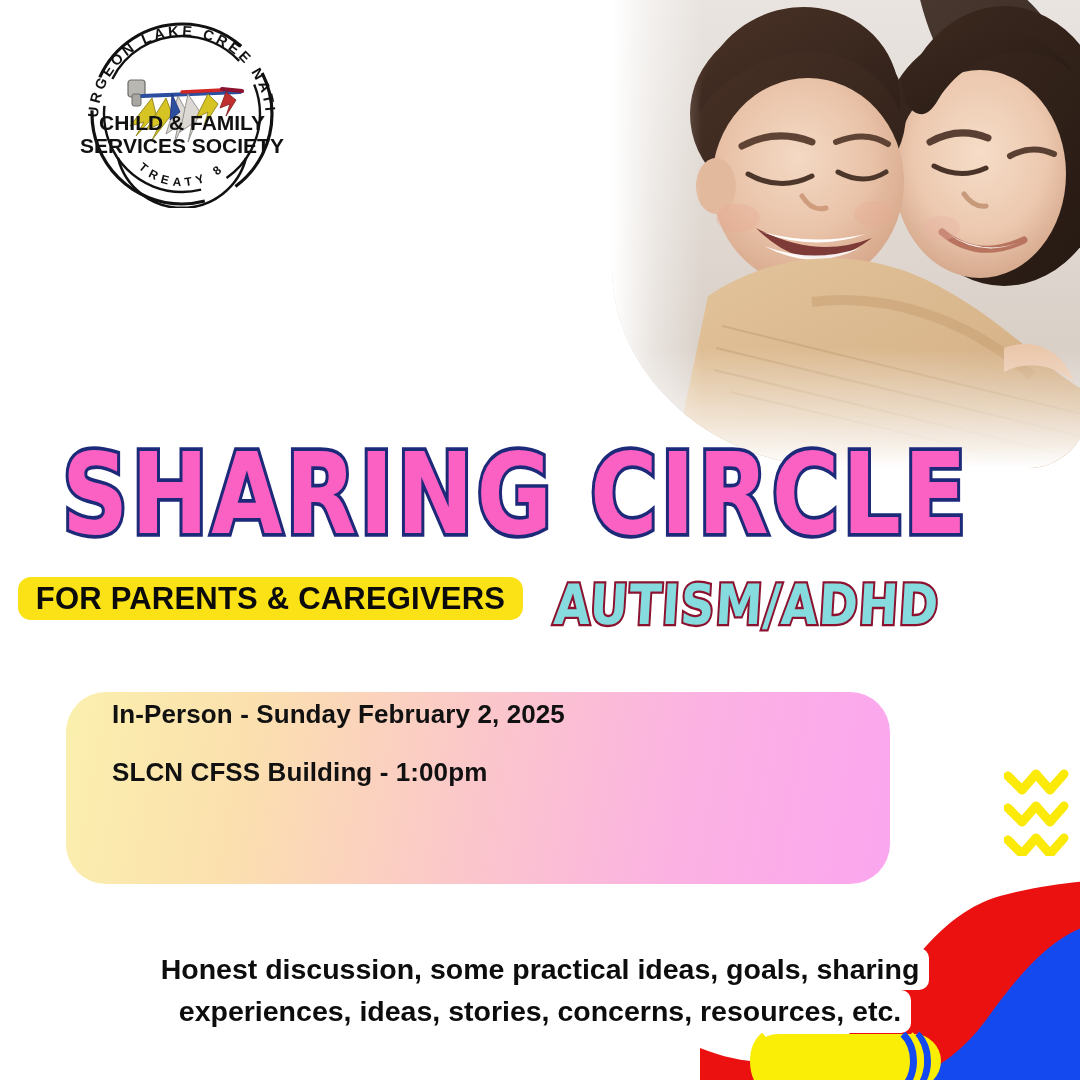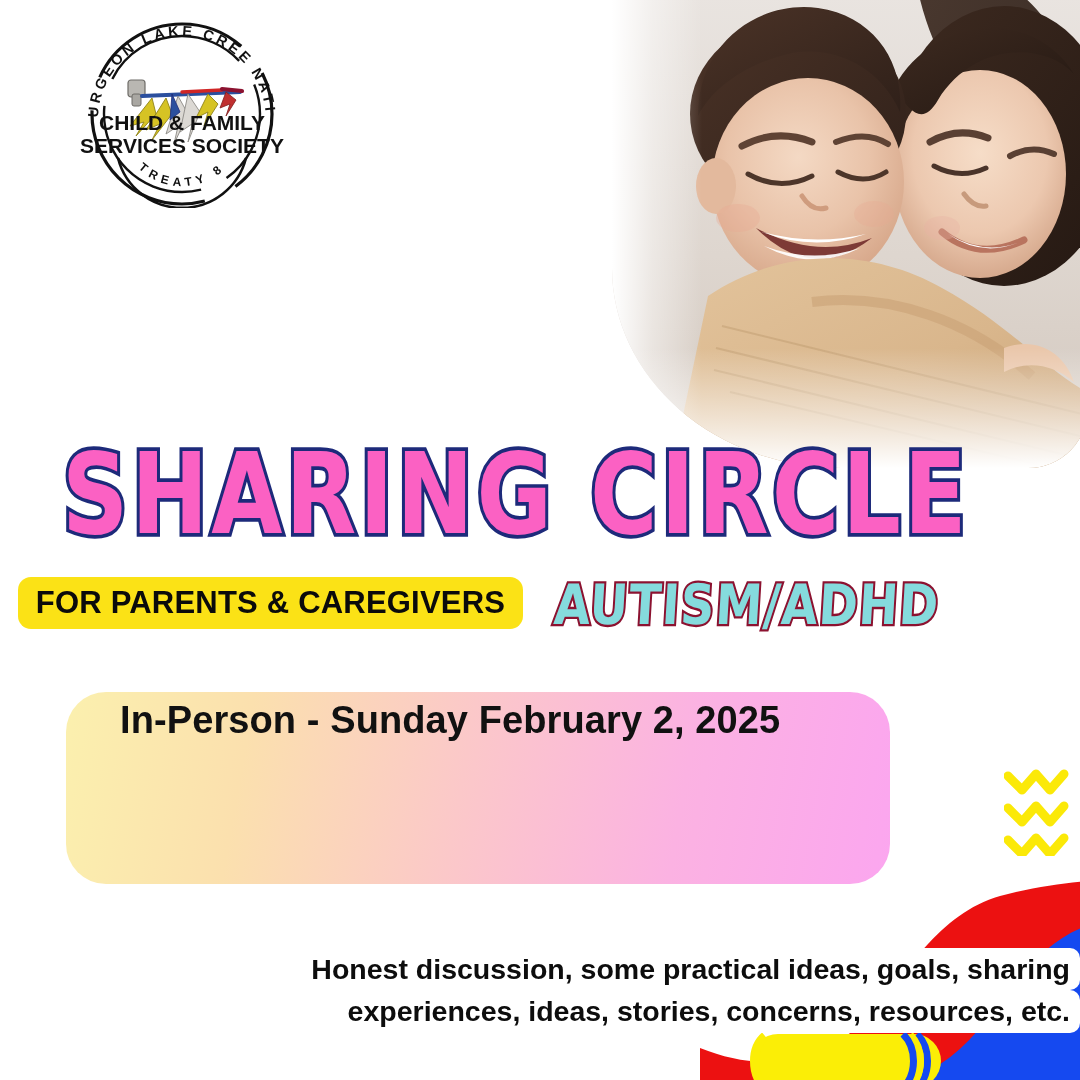--- a/index.html
+++ b/index.html
@@ -60,21 +60,21 @@
     font-size:92px;
     color:#fb61c3;
     -webkit-text-stroke:6px #1d2a7a;
     paint-order:stroke fill;
     transform:scaleY(1.22);
     transform-origin:left top;
   }
 
   
   .badge{
-    position:absolute;left:18px;top:577px;width:505px;height:52px;
+    position:absolute;left:18px;top:577px;width:505px;height:43px;
     background:#fbe216;border-radius:13px;z-index:6;
     display:flex;align-items:center;justify-content:center;
   }
   .badge-text{
     font-family:"Liberation Sans", sans-serif;
     font-weight:700;font-size:31px;color:#0b0b0b;letter-spacing:.2px;
     transform:scaleX(1.0);
   }
   .autism{
     position:absolute;left:556px;top:572px;z-index:6;
@@ -92,27 +92,27 @@
     position:absolute;left:66px;top:692px;width:824px;height:192px;
     border-radius:40px;
     background:linear-gradient(100deg,#fbf0ae 0%,#fbe0ae 22%,#fbc8c9 48%,#fbb2e2 74%,#fba6ef 100%);
     z-index:4;
   }
   .info-lines{
     position:absolute;left:108px;top:700px;width:800px;z-index:6;
   }
   .info-line{
     font-family:"Liberation Sans", sans-serif;
-    font-weight:700;font-size:38px;color:#111;letter-spacing:.1px;
-    margin:0 0 29px 12px;line-height:1.1;white-space:nowrap;
+    font-weight:700;font-size:26px;color:#111;letter-spacing:.1px;
+    margin:0 0 29px 4px;line-height:1.1;white-space:nowrap;
   }
 
   
   .blurb{
-    position:absolute;left:0;top:948px;width:1080px;z-index:8;text-align:right;
+    position:absolute;left:0;top:948px;width:1080px;z-index:8;text-align:center;
   }
   .blurb-line{
     font-family:"Liberation Sans", sans-serif;
     font-weight:700;font-size:28.5px;color:#0d0d0d;line-height:1.35;
     margin:0;white-space:nowrap;
     background:#ffffff;display:inline-block;padding:2px 10px;border-radius:10px;
   }
 
   
   .zigzag{position:absolute;left:1004px;top:760px;z-index:3;}
@@ -258,20 +258,21 @@
   </div>
 
   <div class="badge">
     <span class="badge-text">FOR PARENTS &amp; CAREGIVERS</span>
   </div>
   <div class="autism">AUTISM/ADHD</div>
 
   <div class="info-box"></div>
   <div class="info-lines">
     <p class="info-line">In-Person - Sunday February 2, 2025</p>
+    <p class="info-line">SLCN CFSS Building - 1:00pm</p>
   </div>
 
   <div class="zigzag">
     <svg width="68" height="96" viewBox="0 0 68 96" aria-hidden="true">
       <g fill="none" stroke="#fbe908" stroke-width="9" stroke-linecap="round" stroke-linejoin="round">
         <path d="M4 16 L18 30 L32 14 L46 30 L60 14"></path>
         <path d="M4 48 L18 62 L32 46 L46 62 L60 46"></path>
         <path d="M4 80 L18 94 L32 78 L46 94 L60 78"></path>
       </g>
     </svg>

